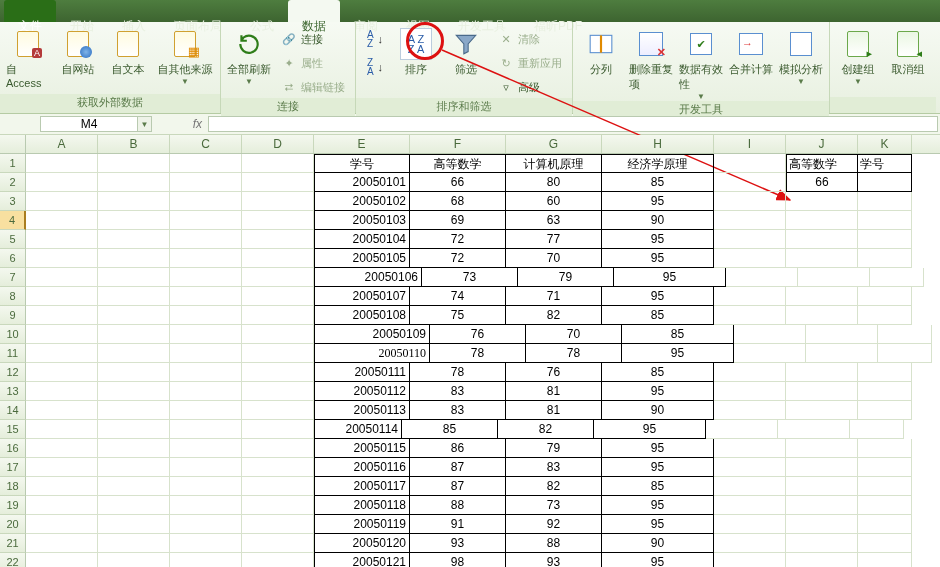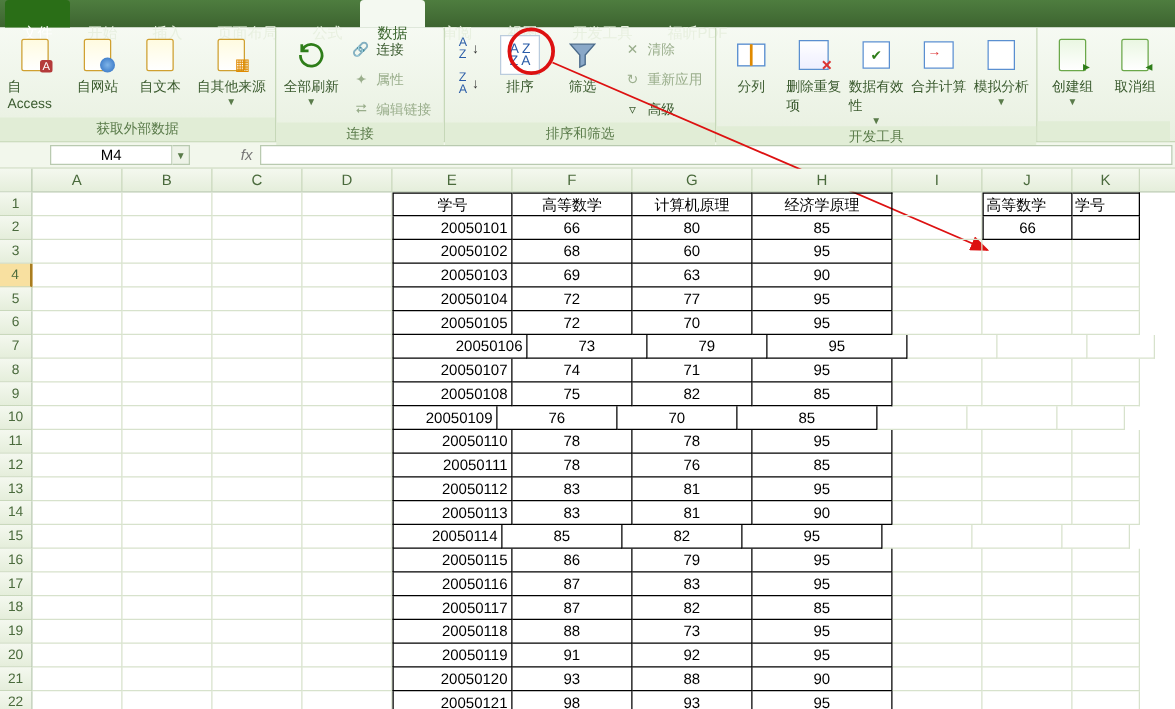--- a/index.html
+++ b/index.html
@@ -420,35 +420,35 @@
         <div class="cell colI" style="width: 72px;"></div>
         <div class="cell colJ" style="width: 72px;"></div>
         <div class="cell colK" style="width: 54px;"></div>
       </div>
       <div class="row bordered">
         <div class="rh">10</div>
         <div class="cell colA" style="width: 72px;"></div>
         <div class="cell colB" style="width: 72px;"></div>
         <div class="cell colC" style="width: 72px;"></div>
         <div class="cell colD" style="width: 72px;"></div>
-        <div class="cell colE right bE" style="width: 84px;">20050109</div>
+        <div class="cell colE right bE" style="width: 116px;">20050109</div>
         <div class="cell colF bF" style="width: 96px;">76</div>
         <div class="cell colG bG" style="width: 96px;">70</div>
         <div class="cell colH bH" style="width: 112px;">85</div>
         <div class="cell colI" style="width: 72px;"></div>
         <div class="cell colJ" style="width: 72px;"></div>
         <div class="cell colK" style="width: 54px;"></div>
       </div>
       <div class="row bordered">
         <div class="rh">11</div>
         <div class="cell colA" style="width: 72px;"></div>
         <div class="cell colB" style="width: 72px;"></div>
         <div class="cell colC" style="width: 72px;"></div>
         <div class="cell colD" style="width: 72px;"></div>
-        <div class="cell colE right bE" style="width: 96px;">20050110</div>
+        <div class="cell colE right bE" style="width: 116px; font-family: Liberation Serif, serif;">20050110</div>
         <div class="cell colF bF" style="width: 96px;">78</div>
         <div class="cell colG bG" style="width: 96px;">78</div>
         <div class="cell colH bH" style="width: 112px;">95</div>
         <div class="cell colI" style="width: 72px;"></div>
         <div class="cell colJ" style="width: 72px;"></div>
         <div class="cell colK" style="width: 54px;"></div>
       </div>
       <div class="row bordered">
         <div class="rh">12</div>
         <div class="cell colA" style="width: 72px;"></div>

